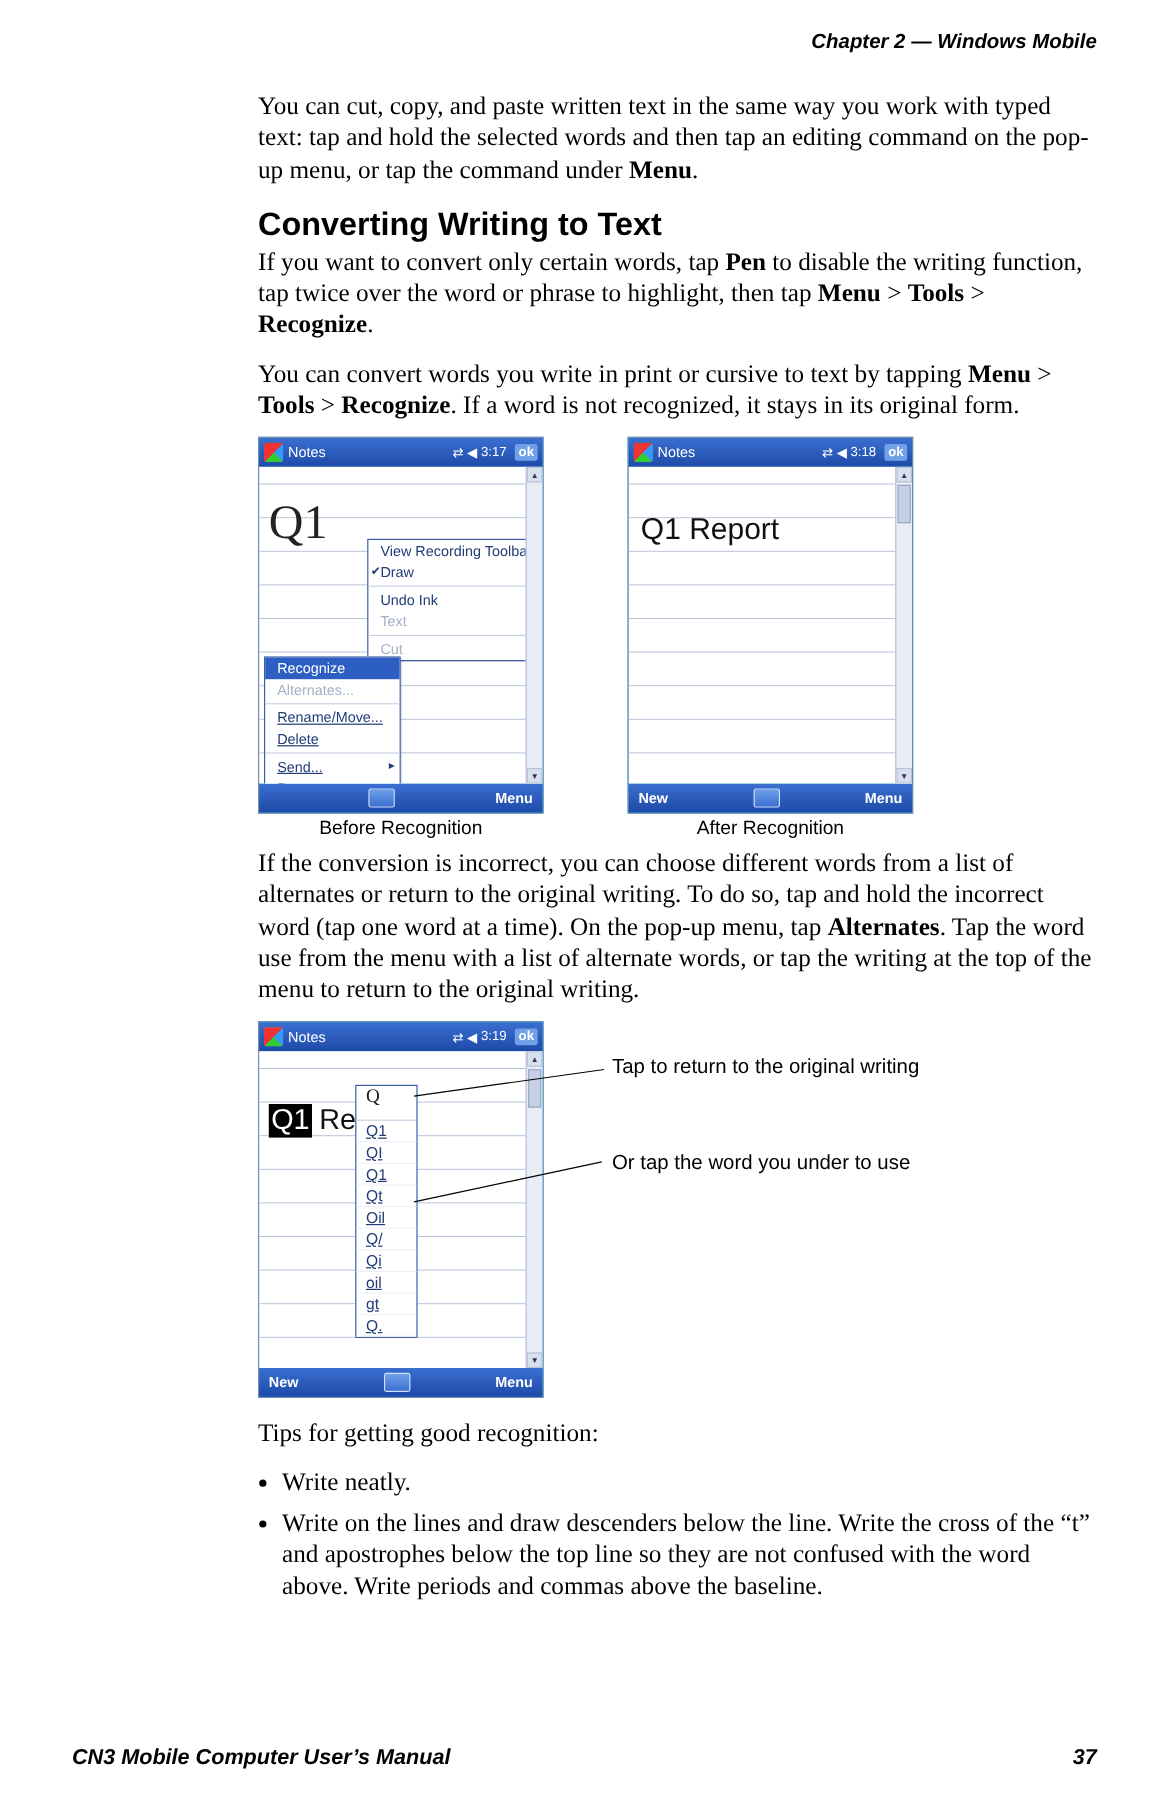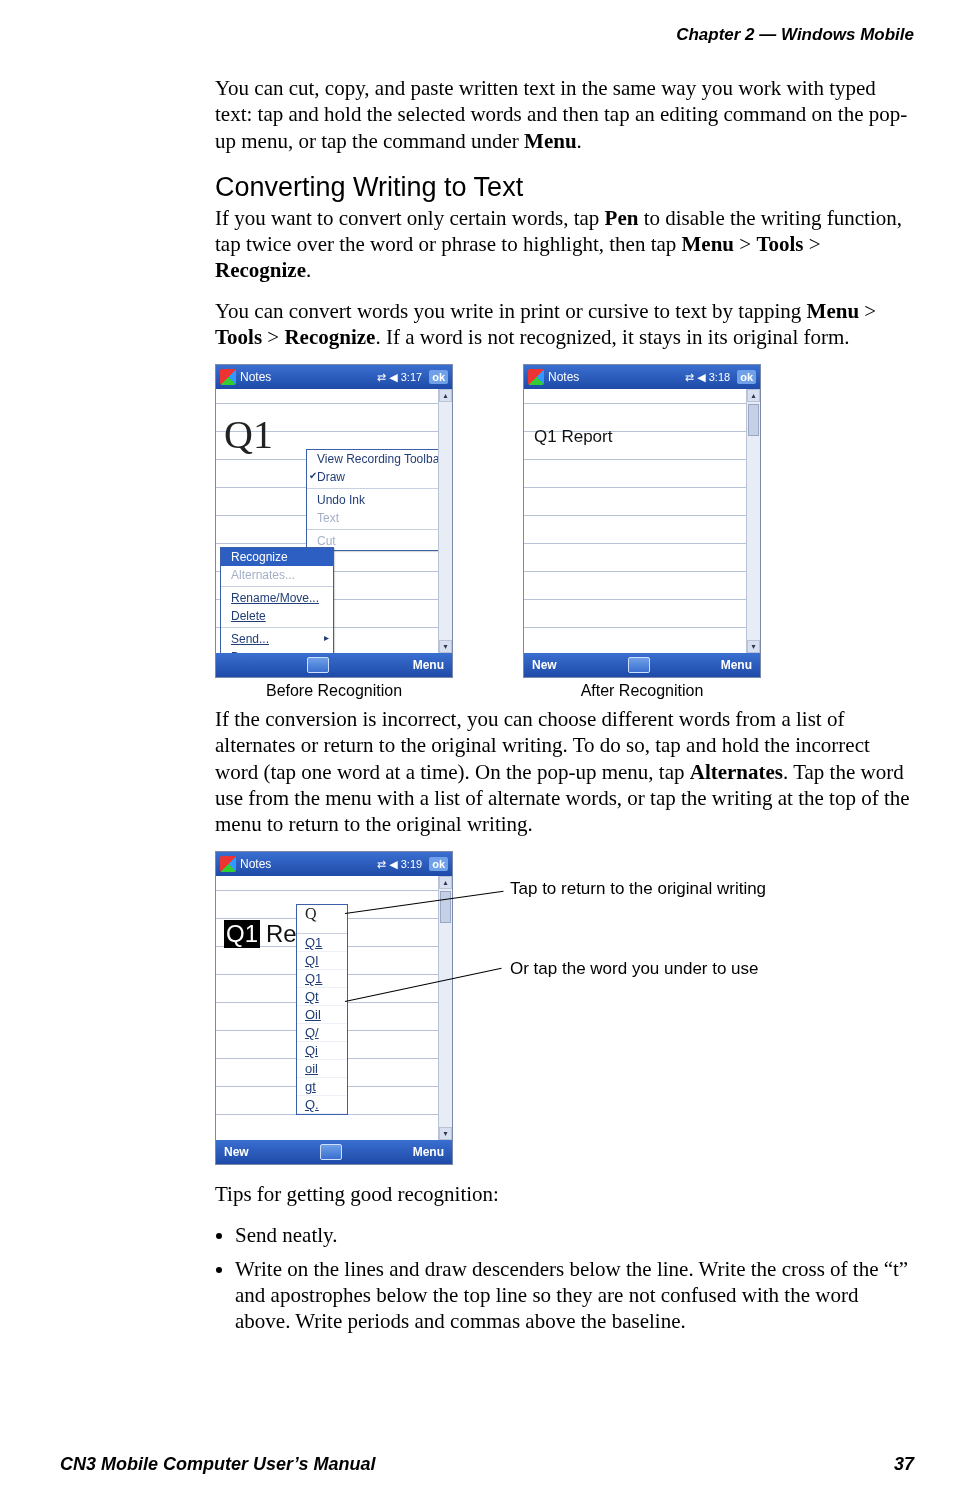--- a/index.html
+++ b/index.html
@@ -28,21 +28,21 @@
   .content {
     margin-left: 155px;
   }
   p.body {
     font-size: 21px;
     line-height: 1.25;
     margin: 0 0 14px 0;
   }
   h2.section {
     font-family: "Myriad Pro Cond", "Arial Narrow", Arial, sans-serif;
-    font-weight: 400;
+    font-weight: 700;
     font-size: 27px;
     margin: 18px 0 2px 0;
     letter-spacing: 0px;
   }
   .b { font-weight: 700; }
   .figrow {
     display: flex;
     gap: 70px;
     margin: 8px 0 6px 0;
   }
@@ -114,21 +114,21 @@
   }
   .kbicon{width:20px;height:14px;border:1px solid #cfe0ff;border-radius:2px;background:linear-gradient(#6fa0e8,#3a6fd0);}
   
   .hw {
     position:absolute;left:8px;top:22px;
     font-family:"Brush Script MT","Segoe Script",cursive;
     font-size:40px;color:#222;
   }
   .typed {
     position:absolute;left:10px;top:38px;
-    font-family:Tahoma,Arial,sans-serif;font-size:17px;color:#111;
+    font-family:Tahoma,Arial,sans-serif;font-size:25px;color:#111;
   }
   
   .menu{
     position:absolute;background:#fff;border:1px solid #3b5fa8;
     font-size:12px;color:#213d77;
     box-shadow:1px 1px 1px rgba(0,0,0,.15);
   }
   .menu .mi{padding:2px 10px;white-space:nowrap;position:relative;}
   .menu .mi.sel{background:#2d5fc2;color:#fff;}
   .menu .mi.dis{color:#a5b0c7;}
@@ -325,21 +325,21 @@
         </div>
       </div>
       <div class="callout-line" style="left:130px;top:62px;width:160px;transform:rotate(-8deg);"></div>
       <div class="callout" style="left:295px;top:28px;">Tap to return to the original writing</div>
       <div class="callout-line" style="left:130px;top:150px;width:160px;transform:rotate(-12deg);"></div>
       <div class="callout" style="left:295px;top:108px;">Or tap the word you under to use</div>
     </div>
 
     <p class="body tips-intro">Tips for getting good recognition:</p>
     <ul class="tips">
-      <li>Send neatly.</li>
+      <li>Write neatly.</li>
       <li>Write on the lines and draw descenders below the line. Write the cross of the “t” and apostrophes below the top line so they are not confused with the word above. Write periods and commas above the baseline.</li>
     </ul>
   </div>
 
   <div class="footer">
     <span>CN3 Mobile Computer User’s Manual</span>
     <span class="pg">37</span>
   </div>
 </div>
 

